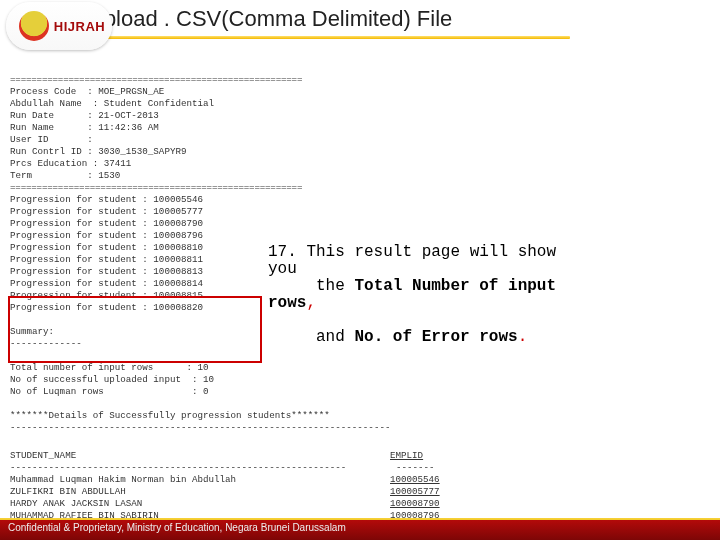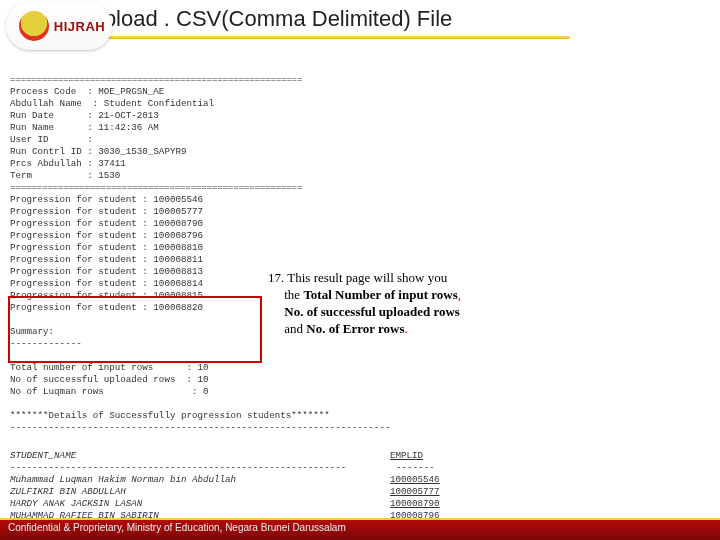--- a/index.html
+++ b/index.html
@@ -7,26 +7,26 @@
   .logo-badge{position:absolute;left:6px;top:2px;width:100px;height:48px;border-radius:24px;background:linear-gradient(#fff,#f8f8f8);box-shadow:0 1px 3px rgba(0,0,0,0.25);display:flex;align-items:center;padding-left:6px;justify-content:center;}
   .crest{width:30px;height:30px;border-radius:50%;background:radial-gradient(circle at 50% 40%,#e5cf3a 0 55%,#d32 58% 100%);margin-right:5px;}
   .logo-text{font-weight:700;font-size:13px;color:#a40b0b;letter-spacing:.5px;}
   .title-wrap{margin-left:88px;padding-top:6px;}
   .title{font-size:22px;color:#222;}
   .title-underline{height:3px;width:calc(100% - 150px);background:linear-gradient(#ffe06a,#f3b800);margin-top:4px;border-radius:1px;}
   .report{position:absolute;left:10px;top:62px;width:700px;font-family:"Courier New",monospace;font-size:9.2px;line-height:12px;color:#333;white-space:pre;}
   .eq{letter-spacing:-.2px;}
   .summary-box{position:absolute;left:8px;top:296px;width:250px;height:63px;border:2px solid #c00;}
   .details-sep{margin-top:6px;}
-  .instruction{position:absolute;left:268px;top:244px;width:300px;font-family:Liberation Serif, serif;font-size:13px;color:#000;line-height:17px;margin-top:25px;}
+  .instruction{position:absolute;left:268px;top:244px;width:300px;font-family:Liberation Mono, monospace;font-size:16px;color:#000;line-height:17px;}
   .instruction .red{color:#c00;}
   .footer-gold{position:absolute;left:0;bottom:16px;height:6px;width:100%;background:linear-gradient(#f7d23b,#e7b400);}
   .footer-red{position:absolute;left:0;bottom:0;height:16px;width:100%;background:linear-gradient(#b30a0a,#7d0606);color:#eee;font-size:10px;padding:2px 8px;}
   .stud-table{margin-top:4px;}
-  .stud-row-name{display:inline-block;width:380px;font-style:italic;}
+  .stud-row-name{display:inline-block;width:380px;}
   .stud-row-id{display:inline-block;text-decoration:underline;}
 </style>
 </head>
 <body>
 
 <div class="header">
   <div class="logo-badge">
     <div class="crest"></div>
     <span class="logo-text">HIJRAH</span>
   </div>
@@ -37,39 +37,39 @@
 </div>
 
 <div class="report">
 <span class="eq">=======================================================</span>
 <span>Process Code  :</span> <span>MOE_PRGSN_AE</span>
 <span>Abdullah Name  :</span> <span>Student Confidential</span>
 <span>Run Date      :</span> <span>21-OCT-2013</span>
 <span>Run Name      :</span> <span>11:42:36 AM</span>
 <span>User ID       :</span> <span></span>
 <span>Run Contrl ID :</span> <span>3030_1530_SAPYR9</span>
-<span>Prcs Abdullah :</span> <span>37411</span>
+<span>Prcs Education :</span> <span>37411</span>
 <span>Term          :</span> <span>1530</span>
 <span class="eq">=======================================================</span>
 <span><span>Progression for student :</span> <span>100005546</span></span>
 <span><span>Progression for student :</span> <span>100005777</span></span>
 <span><span>Progression for student :</span> <span>100008790</span></span>
 <span><span>Progression for student :</span> <span>100008796</span></span>
 <span><span>Progression for student :</span> <span>100008810</span></span>
 <span><span>Progression for student :</span> <span>100008811</span></span>
 <span><span>Progression for student :</span> <span>100008813</span></span>
 <span><span>Progression for student :</span> <span>100008814</span></span>
 <span><span>Progression for student :</span> <span>100008815</span></span>
 <span><span>Progression for student :</span> <span>100008820</span></span>
 
 <span>Summary:</span>
 <span>-------------</span>
 
 <span><span>Total number of input rows      :</span> <span>10</span></span>
-<span><span>No of successful uploaded rows  :</span> <span>10</span></span>
+<span><span>No of successful uploaded input  :</span> <span>10</span></span>
 <span><span>No of Luqman rows                :</span> <span>0</span></span>
 
 <span class="details-sep">*******Details of Successfully progression students*******</span>
 <span>---------------------------------------------------------------------</span>
 
 <div class="stud-table"><span class="stud-row-name">STUDENT_NAME</span><span class="stud-row-id">EMPLID</span>
 <span>-------------------------------------------------------------         -------</span>
 <span><span class="stud-row-name">Muhammad Luqman Hakim Norman bin Abdullah</span><span class="stud-row-id">100005546</span></span>
 <span><span class="stud-row-name">ZULFIKRI BIN ABDULLAH</span><span class="stud-row-id">100005777</span></span>
 <span><span class="stud-row-name">HARDY ANAK JACKSIN LASAN</span><span class="stud-row-id">100008790</span></span>
@@ -81,20 +81,20 @@
 
 </div>
 
 </div>
 
 <div class="summary-box"></div>
 
 <div class="instruction">
   <span>17. This result page will show you</span><br>
   &nbsp;&nbsp;&nbsp;&nbsp;&nbsp;<span>the </span><b><span>Total Number of input rows</span></b><span class="red">,</span><br>
-  &nbsp;&nbsp;&nbsp;&nbsp;&nbsp;<b><span>No. of successful uploaded rows</span></b><br>
+  &nbsp;&nbsp;&nbsp;&nbsp;&nbsp;<br>
   &nbsp;&nbsp;&nbsp;&nbsp;&nbsp;<span>and </span><b><span>No. of Error rows</span></b><span class="red">.</span>
 </div>
 
 <div class="footer-gold"></div>
 <div class="footer-red">
   <span>Confidential &amp; Proprietary, Ministry of Education, Negara Brunei Darussalam</span>
 </div>
 
 </body></html>

